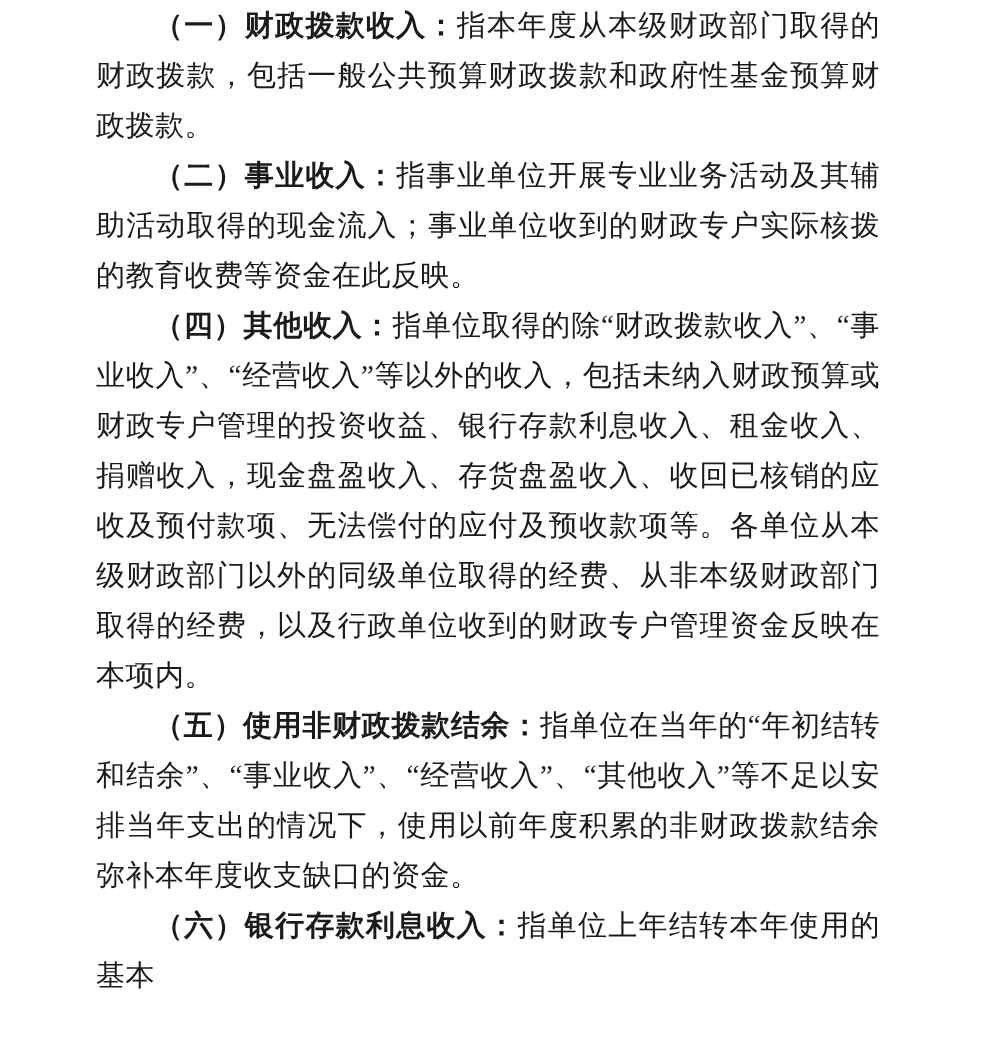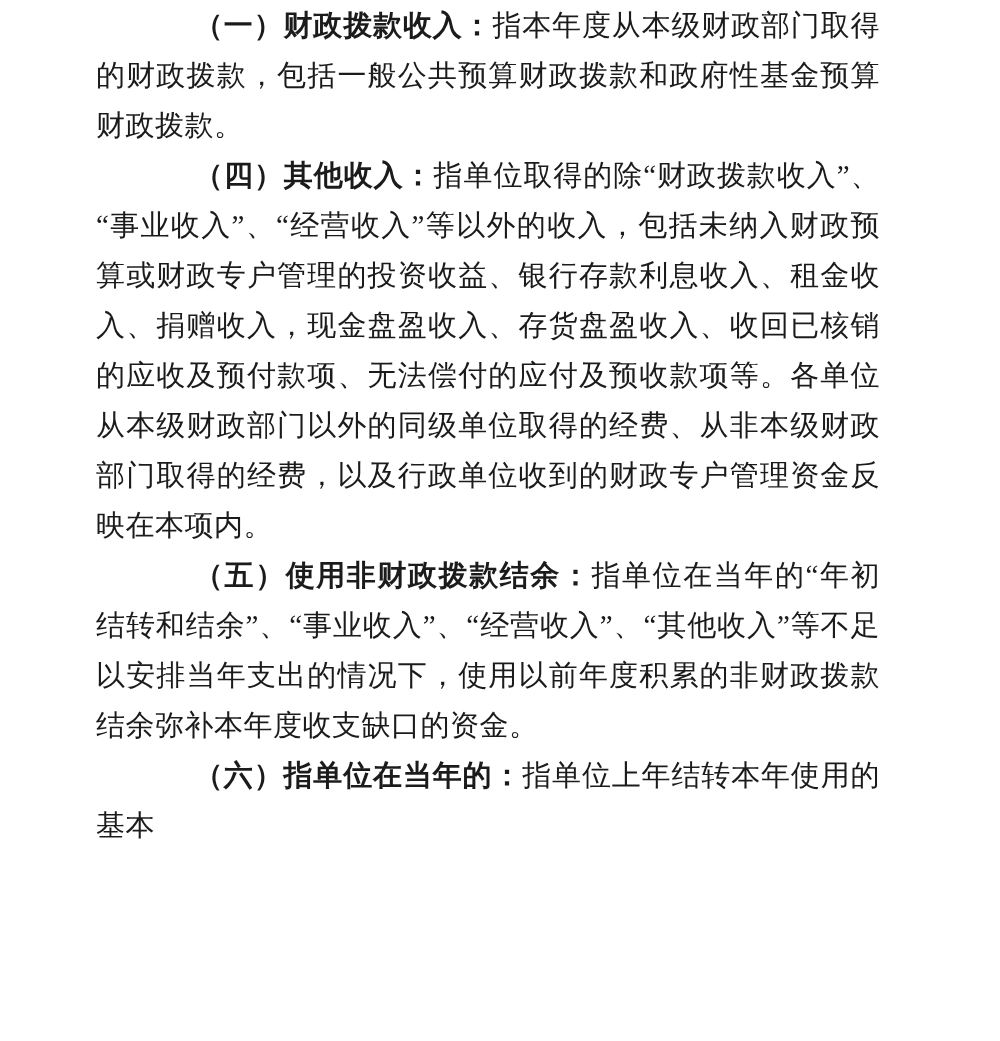--- a/index.html
+++ b/index.html
@@ -26,27 +26,27 @@
     text-justify: inter-ideograph;
     letter-spacing: 0.5px;
   }
   .doc-page p {
     margin: 0;
     padding: 0;
     text-indent: 2em;
   }
   .para-heading {
     font-weight: bold;
-    margin-left: 40px;
   }
   .para-body {
     font-weight: normal;
   }
 </style>
 </head>
 <body>
 
 <div class="doc-page">
   <p><span class="para-heading">（一）财政拨款收入：</span><span class="para-body">指本年度从本级财政部门取得的财政拨款，包括一般公共预算财政拨款和政府性基金预算财政拨款。</span></p>
+  <p><span class="para-heading">（二）事业收入：</span><span class="para-body">指事业单位开展专业业务活动及其辅助活动取得的现金流入；事业单位收到的财政专户实际核拨的教育收费等资金在此反映。</span></p>
   <p><span class="para-heading">（四）其他收入：</span><span class="para-body">指单位取得的除“财政拨款收入”、“事业收入”、“经营收入”等以外的收入，包括未纳入财政预算或财政专户管理的投资收益、银行存款利息收入、租金收入、捐赠收入，现金盘盈收入、存货盘盈收入、收回已核销的应收及预付款项、无法偿付的应付及预收款项等。各单位从本级财政部门以外的同级单位取得的经费、从非本级财政部门取得的经费，以及行政单位收到的财政专户管理资金反映在本项内。</span></p>
   <p><span class="para-heading">（五）使用非财政拨款结余：</span><span class="para-body">指单位在当年的“年初结转和结余”、“事业收入”、“经营收入”、“其他收入”等不足以安排当年支出的情况下，使用以前年度积累的非财政拨款结余弥补本年度收支缺口的资金。</span></p>
-  <p><span class="para-heading">（六）指单位在当年的：</span><span class="para-body">指单位上年结转本年使用的基本</span></p>
+  <p><span class="para-heading">（六）银行存款利息收入：</span><span class="para-body">指单位上年结转本年使用的基本</span></p>
 </div>
 
 </body></html>

